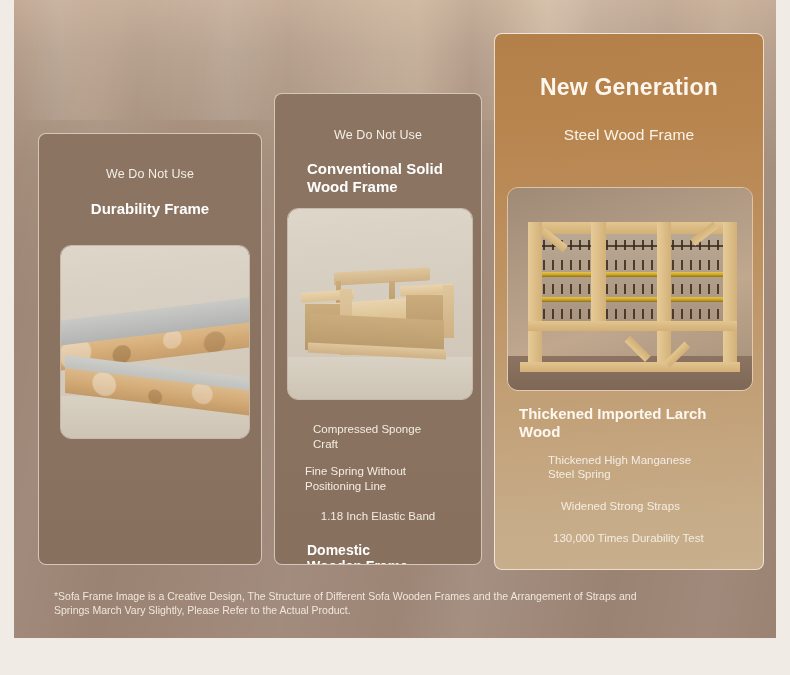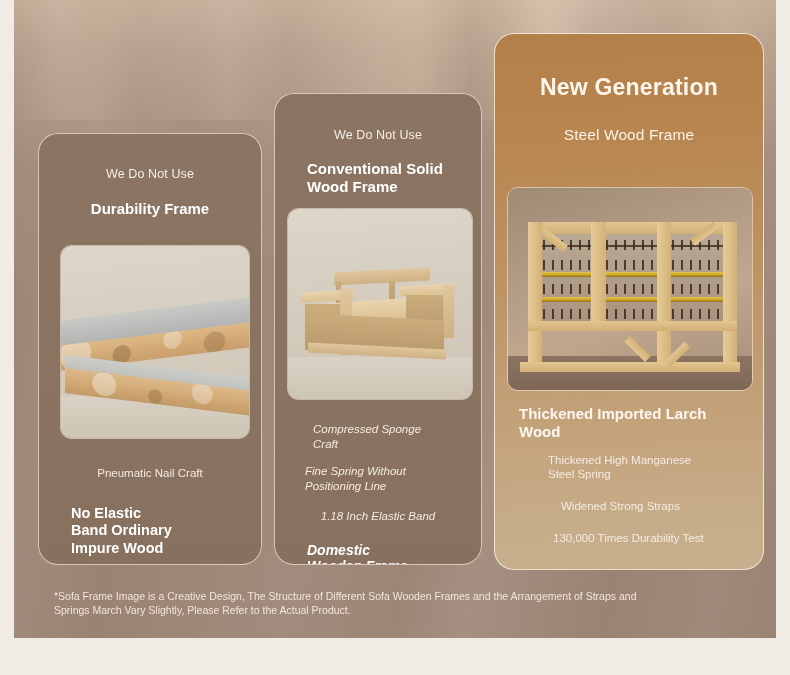--- a/index.html
+++ b/index.html
@@ -58,21 +58,21 @@
         rgba(255,255,255,0.00) 86%,
         rgba(235,215,190,0.22) 93%,
         rgba(255,255,255,0.00) 100%);
     opacity: 0.9;
     pointer-events: none;
   }
 
   
   .card {
     position: absolute;
-    border-radius: 20px;
+    border-radius: 8px;
     box-sizing: border-box;
     overflow: hidden;
   }
   .card.dim {
     background: linear-gradient(180deg, #8b7461 0%, #8a7360 55%, #87705e 100%);
     border: 1px solid rgba(245,235,222,0.70);
   }
 
   #card-1 { left: 24px;  top: 133px; width: 224px; height: 432px; }
   #card-2 { left: 260px; top:  93px; width: 208px; height: 472px; }
@@ -218,21 +218,21 @@
   .footline {
     color: #ffffff;
     font-weight: bold;
     line-height: 1.2;
   }
 
   #card-1 .bullets { top: 332px; }
   #card-1 .b1 { text-align: center; margin: 0 10px; }
   #card-1 .footline { font-size: 14.5px; text-align: left; margin: 24px 0 0 32px; }
 
-  #card-2 .bullets { top: 328px; font-style: italic; }
+  #card-2 .bullets { top: 328px; }
   #card-2 .b1 { margin: 0 0 0 38px; }
   #card-2 .b2 { margin: 13px 0 0 30px; }
   #card-2 .b3 { margin: 15px 0 0 0; text-align: center; }
   #card-2 .footline { font-size: 14px; text-align: left; margin: 18px 0 0 32px; }
 
   #card-3 .ng-title {
     color: #fdf7f0; font-weight: bold; font-size: 15px;
     margin: 12px 24px 0 24px; line-height: 1.22;
   }
   #card-3 .b1 { margin: 11px 0 0 53px; }
@@ -263,26 +263,20 @@
 
       <div class="photo" id="photo-1">
         <div class="ph-bg"></div>
         <div class="ph-floor"></div>
         <div class="board-top"></div>
         <div class="board-core"></div>
         <div class="board2-top"></div>
         <div class="board2-core"></div>
       </div>
 
-      <div class="bullets">
-        <div class="bullet b1">Pneumatic Nail Craft</div>
-        <div class="footline" style="white-space:pre-line">No Elastic
-Band Ordinary
-Impure Wood</div>
-      </div>
     </div>
 
     <div class="card dim" id="card-2">
       <div class="kicker">We Do Not Use</div>
       <div class="card-title" style="white-space:pre-line">Conventional Solid
 Wood Frame</div>
 
       <div class="photo" id="photo-2">
         <div class="ph-bg"></div>
         <div class="ph-floor"></div>

